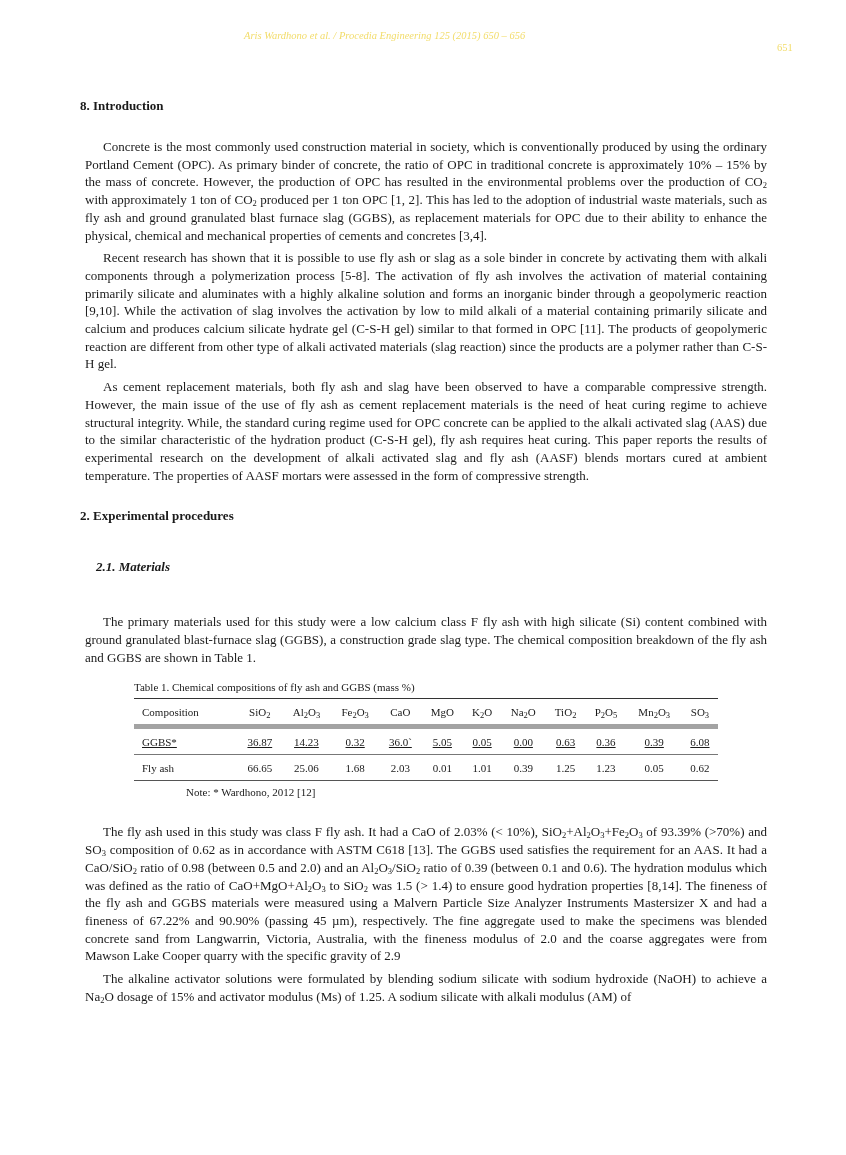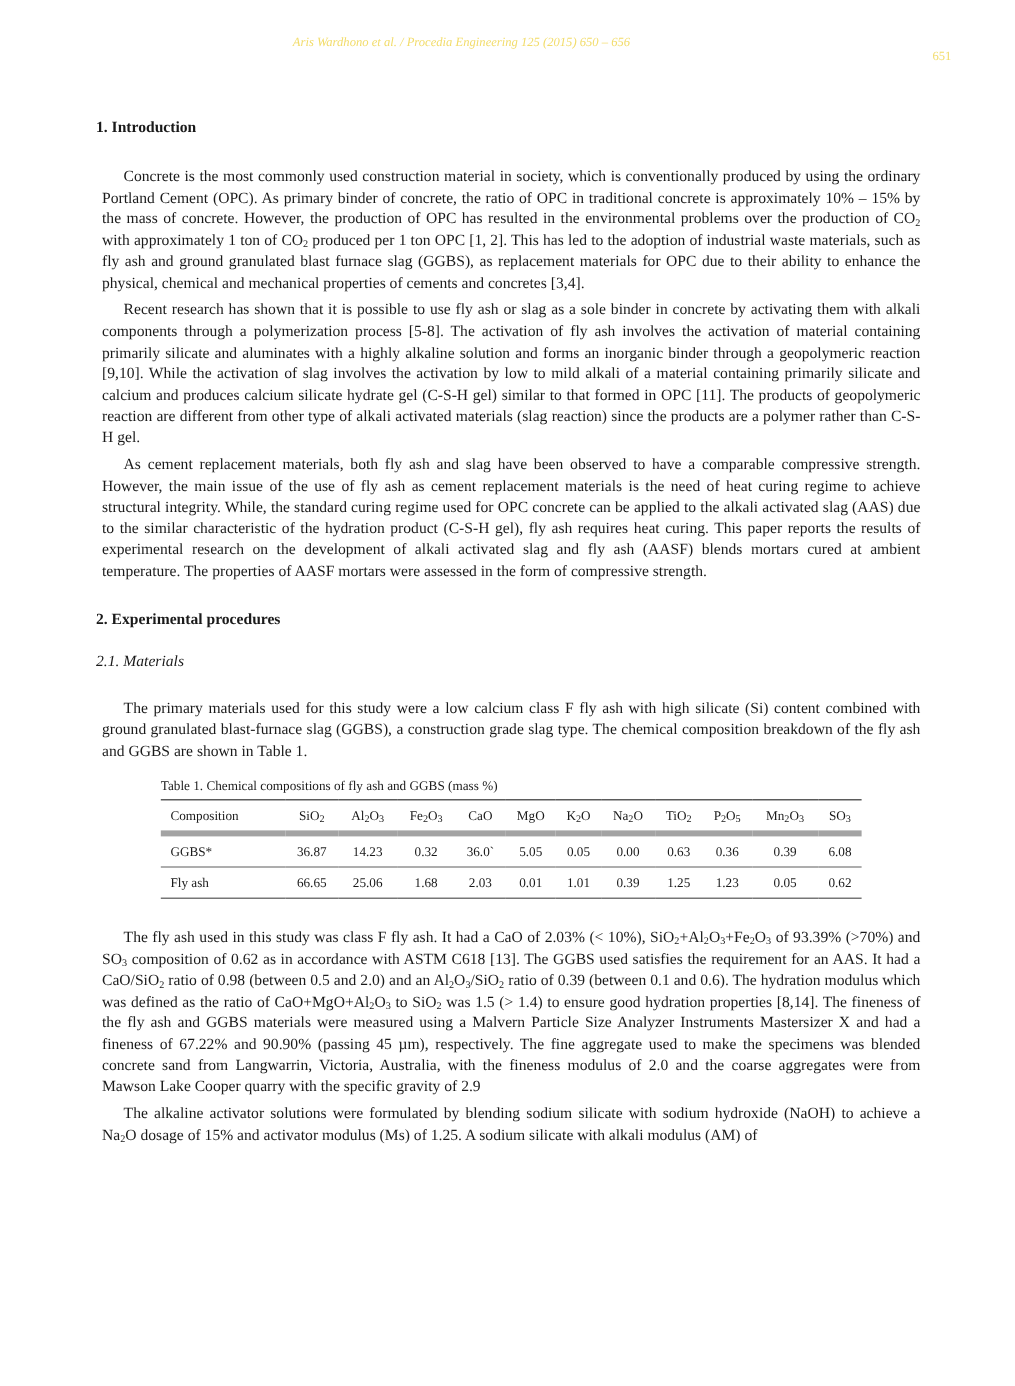--- a/index.html
+++ b/index.html
@@ -12,53 +12,53 @@
       position: absolute; top: 30px; left: 0; width: 846px; height: 16px;
       font-size: 10.5px; font-style: italic; color: #f2dc6a;
     }
     .running-head .rh-title { position: absolute; left: 244px; top: 0; }
     .running-head .rh-page { position: absolute; left: 777px; top: 12px; font-style: normal; }
     .page { position: absolute; left: 80px; top: 96px; width: 692px; }
     h2.section {
       font-size: 13px; font-weight: bold; margin: 0; line-height: 20px;
     }
     h3.subsection {
-      font-size: 13px; font-style: italic; font-weight: normal; margin: 0; line-height: 20px;
+      font-size: 13px; font-style: italic; font-weight: bold; margin: 16px; line-height: 20px;
     }
     p.body {
       font-size: 13px; line-height: 17.7px; margin: 5px; text-align: justify; text-indent: 18px;
     }
     sub { font-size: 8.5px; line-height: 0; vertical-align: -2px; }
     .gap-s { height: 17px; }
     .gap-m { height: 15px; }
     .table-wrap { margin-left: 54px; width: 584px; margin-top: 14px; }
     .table-caption { font-size: 11px; line-height: 14px; margin-bottom: 4px; }
     table.chem {
       width: 584px; border-collapse: collapse; font-size: 11px;
       border-top: 1.5px solid #333; border-bottom: 1.5px solid #555;
     }
     table.chem th, table.chem td {
       text-align: center; font-weight: normal; height: 25px; padding: 0 2px;
     }
     table.chem tr.head th { border-bottom: 5px solid #a3a3a3; }
-    table.chem tr.r1 td { border-bottom: 1px solid #777; }
+    table.chem tr.r1 td { border-bottom: 1px solid #777; text-decoration: underline; }
     table.chem th:first-child, table.chem td:first-child { text-align: left; padding-left: 8px; }
     .table-note { font-size: 11px; margin-left: 54px; line-height: 16px; margin-top: 3px; }
   </style>
 </head>
 <body>
 
 <div class="running-head">
   <span class="rh-title">Aris Wardhono et al. / Procedia Engineering 125 (2015) 650 – 656</span>
   <span class="rh-page">651</span>
 </div>
 
 <div class="page">
 
-  <h2 class="section">1. Introduction</h2>
+  <h2 class="section">8. Introduction</h2>
   <div class="gap-s"></div>
 
   <p class="body"><span>Concrete is the most commonly used construction material in society, which is conventionally produced by using the ordinary Portland Cement (OPC). As primary binder of concrete, the ratio of OPC in traditional concrete is approximately 10% – 15% by the mass of concrete. However, the production of OPC has resulted in the environmental problems over the production of CO</span><sub>2</sub><span> with approximately 1 ton of CO</span><sub>2</sub><span> produced per 1 ton OPC [1, 2]. This has led to the adoption of industrial waste materials, such as fly ash and ground granulated blast furnace slag (GGBS), as replacement materials for OPC due to their ability to enhance the physical, chemical and mechanical properties of cements and concretes [3,4].</span></p>
 
   <p class="body">Recent research has shown that it is possible to use fly ash or slag as a sole binder in concrete by activating them with alkali components through a polymerization process [5-8]. The activation of fly ash involves the activation of material containing primarily silicate and aluminates with a highly alkaline solution and forms an inorganic binder through a geopolymeric reaction [9,10]. While the activation of slag involves the activation by low to mild alkali of a material containing primarily silicate and calcium and produces calcium silicate hydrate gel (C-S-H gel) similar to that formed in OPC [11]. The products of geopolymeric reaction are different from other type of alkali activated materials (slag reaction) since the products are a polymer rather than C-S-H gel.</p>
 
   <p class="body">As cement replacement materials, both fly ash and slag have been observed to have a comparable compressive strength. However, the main issue of the use of fly ash as cement replacement materials is the need of heat curing regime to achieve structural integrity. While, the standard curing regime used for OPC concrete can be applied to the alkali activated slag (AAS) due to the similar characteristic of the hydration product (C-S-H gel), fly ash requires heat curing. This paper reports the results of experimental research on the development of alkali activated slag and fly ash (AASF) blends mortars cured at ambient temperature. The properties of AASF mortars were assessed in the form of compressive strength.</p>
 
   <div class="gap-s"></div>
   <h2 class="section">2. Experimental procedures</h2>
@@ -110,20 +110,21 @@
         <td>1.01</td>
         <td>0.39</td>
         <td>1.25</td>
         <td>1.23</td>
         <td>0.05</td>
         <td>0.62</td>
       </tr>
     </tbody>
       </table>
   </div>
+  <div class="table-note"><span style="margin-left:52px">Note: * Wardhono, 2012 [12]</span></div>
 
   <div style="height:18px"></div>
 
   <p class="body"><span>The fly ash used in this study was class F fly ash. It had a CaO of 2.03% (&lt; 10%), SiO</span><sub>2</sub><span>+Al</span><sub>2</sub><span>O</span><sub>3</sub><span>+Fe</span><sub>2</sub><span>O</span><sub>3</sub><span> of 93.39% (&gt;70%) and SO</span><sub>3</sub><span> composition of 0.62 as in accordance with ASTM C618 [13]. The GGBS used satisfies the requirement for an AAS. It had a CaO/SiO</span><sub>2</sub><span> ratio of 0.98 (between 0.5 and 2.0) and an Al</span><sub>2</sub><span>O</span><sub>3</sub><span>/SiO</span><sub>2</sub><span> ratio of 0.39 (between 0.1 and 0.6). The hydration modulus which was defined as the ratio of CaO+MgO+Al</span><sub>2</sub><span>O</span><sub>3</sub><span> to SiO</span><sub>2</sub><span> was 1.5 (&gt; 1.4) to ensure good hydration properties [8,14]. The fineness of the fly ash and GGBS materials were measured using a Malvern Particle Size Analyzer Instruments Mastersizer X and had a fineness of 67.22% and  90.90% (passing 45 µm), respectively. The fine aggregate used to make the specimens was blended concrete sand from Langwarrin, Victoria, Australia, with the fineness modulus of 2.0 and the coarse aggregates were from Mawson Lake Cooper quarry with the specific gravity of 2.9</span></p>
 
   <p class="body"><span>The alkaline activator solutions were formulated by blending sodium silicate with sodium hydroxide (NaOH) to achieve a Na</span><sub>2</sub><span>O dosage of 15% and activator modulus (Ms) of 1.25. A sodium silicate with alkali modulus (AM) of</span></p>
 
 </div>
 
 </body></html>

